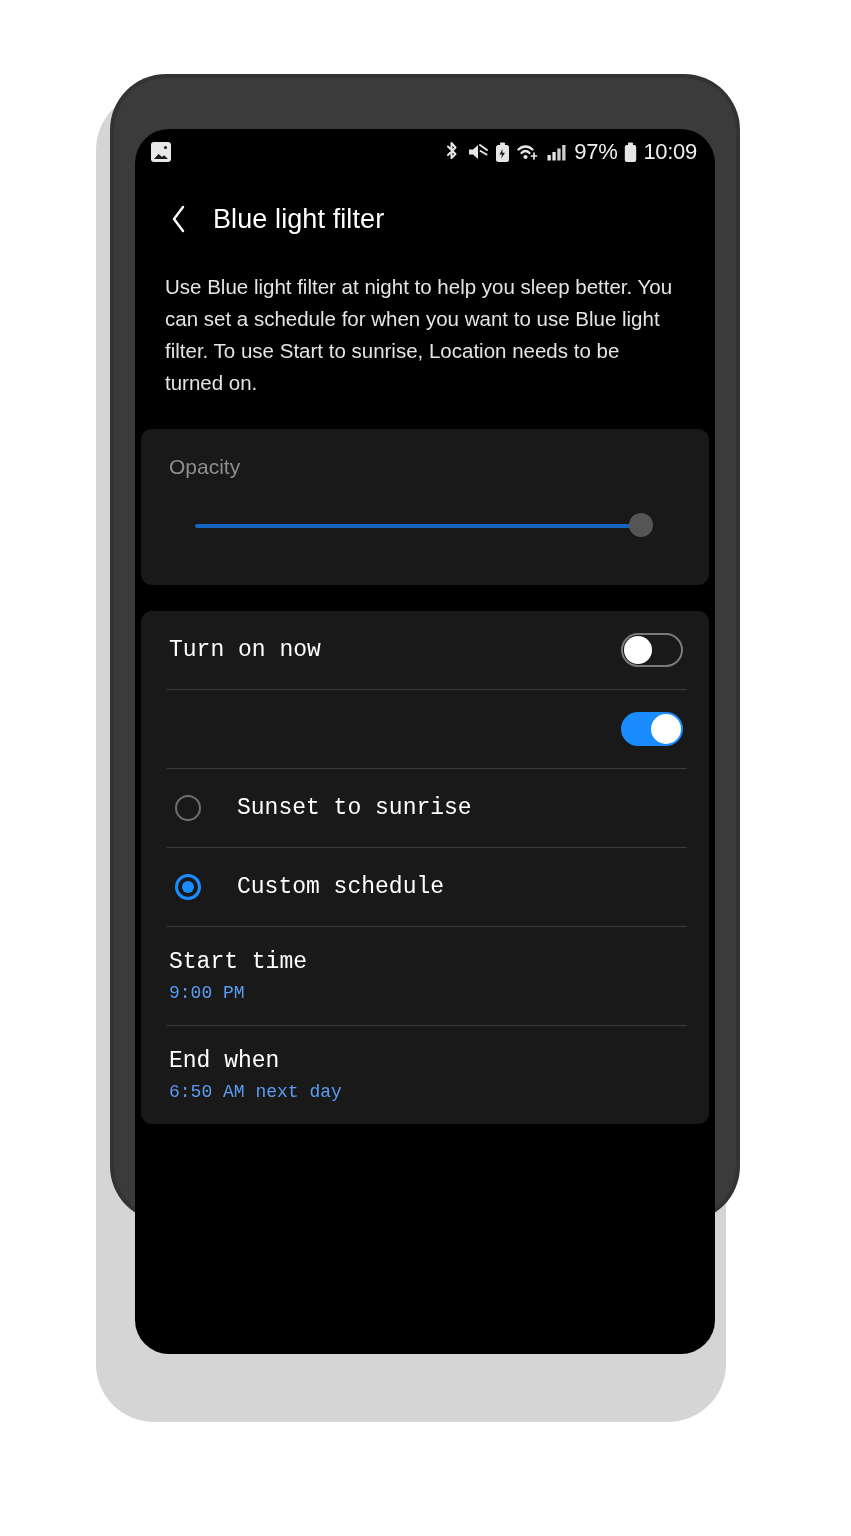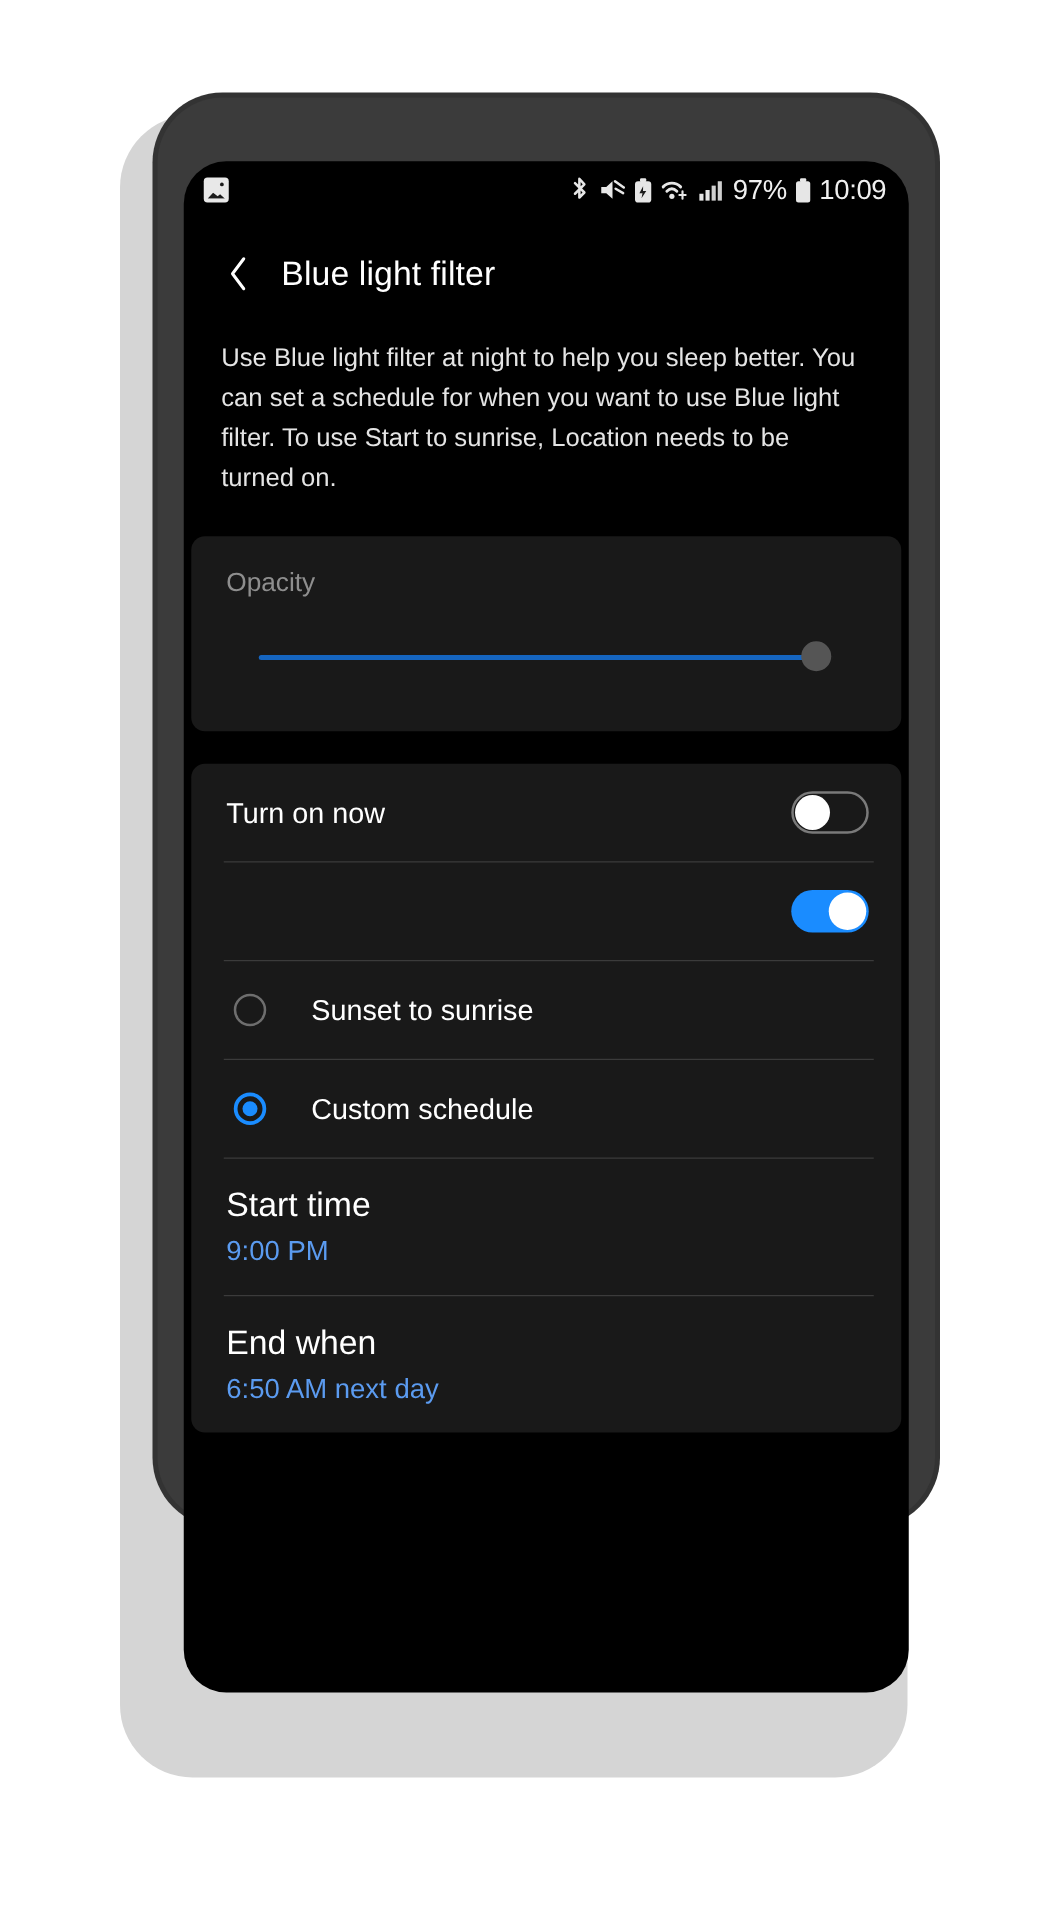--- a/index.html
+++ b/index.html
@@ -23,21 +23,21 @@
     top: 92px;
     width: 630px;
     height: 1330px;
     background: #d5d5d5;
     border-radius: 58px;
   }
 
   
   .device {
     position: absolute;
-    left: 122px;
+    left: 110px;
     top: 74px;
     width: 630px;
     height: 1148px;
     background: #333333;
     border-radius: 56px;
     box-sizing: border-box;
   }
   .device-inner-edge {
     position: absolute;
     left: 4px;
@@ -234,20 +234,21 @@
     height: 24px;
     border-radius: 50%;
     background: #555555;
     cursor: pointer;
   }
 
   .card-settings {
     margin-top: 26px;
     padding: 0;
     overflow: hidden;
+    font-family: Liberation Mono, monospace;
   }
 
   .row {
     display: flex;
     align-items: center;
     min-height: 78px;
     padding: 0 26px 0 28px;
     position: relative;
   }
   .row-label {
@@ -336,25 +337,25 @@
     color: #ffffff;
     margin-left: 36px;
   }
 
   
   .time-row {
     padding: 22px 28px 22px 28px;
     cursor: pointer;
   }
   .time-title {
-    font-size: 27px;
+    font-size: 23px;
     color: #ffffff;
   }
   .time-value {
-    font-size: 22px;
+    font-size: 18px;
     color: #5b9bf0;
     margin-top: 8px;
   }
 </style>
 </head>
 <body>
 
 <div class="device-shadow"></div>
 
 <div class="device">

